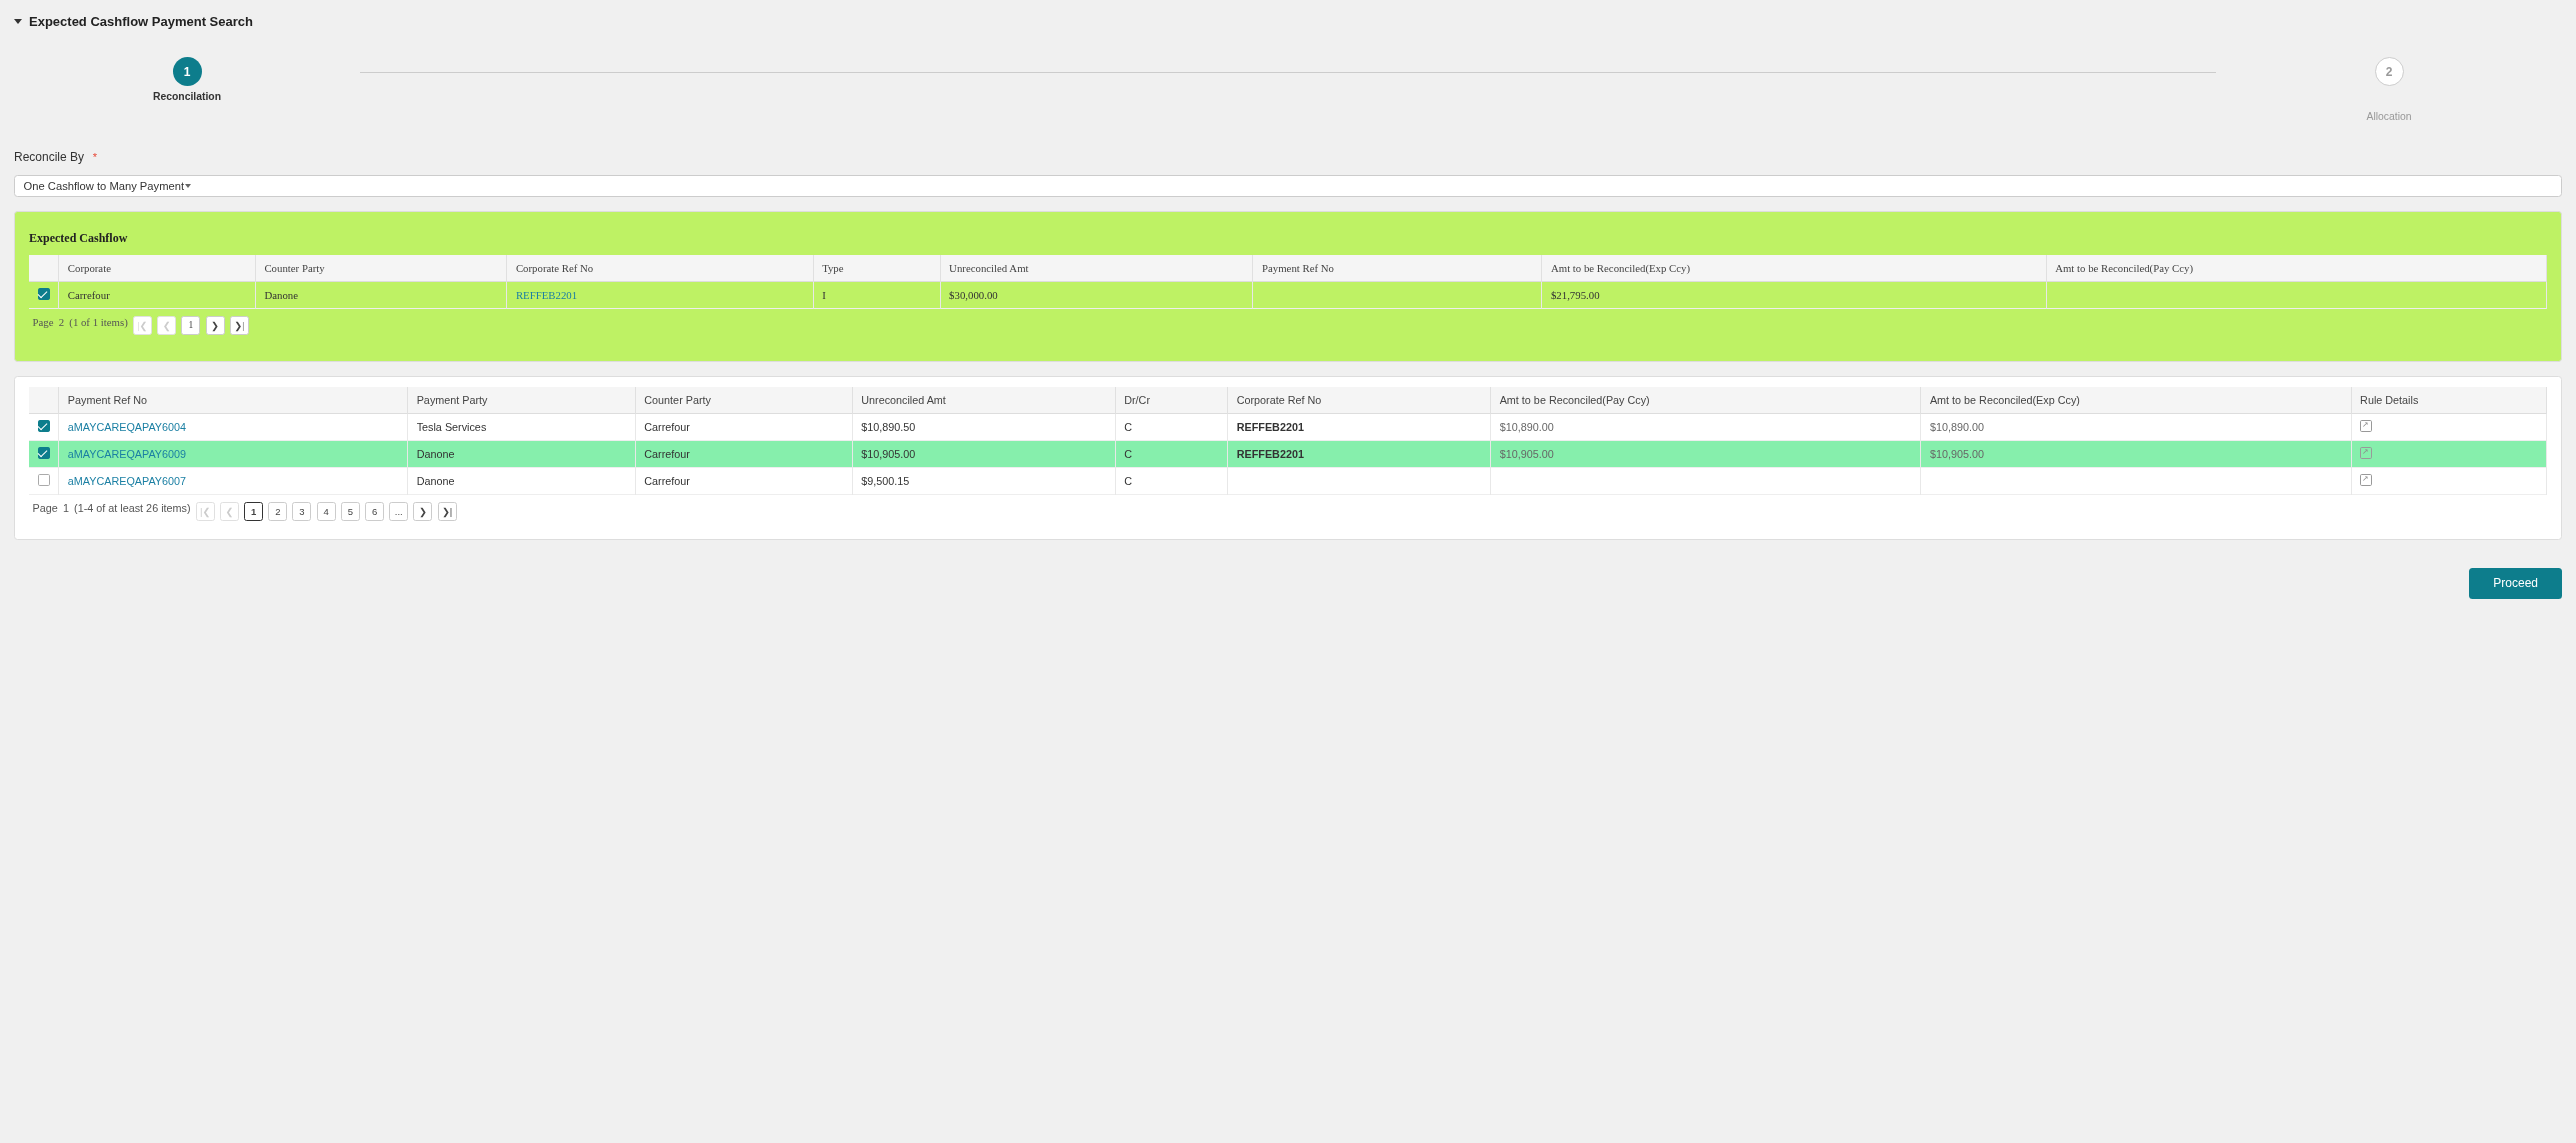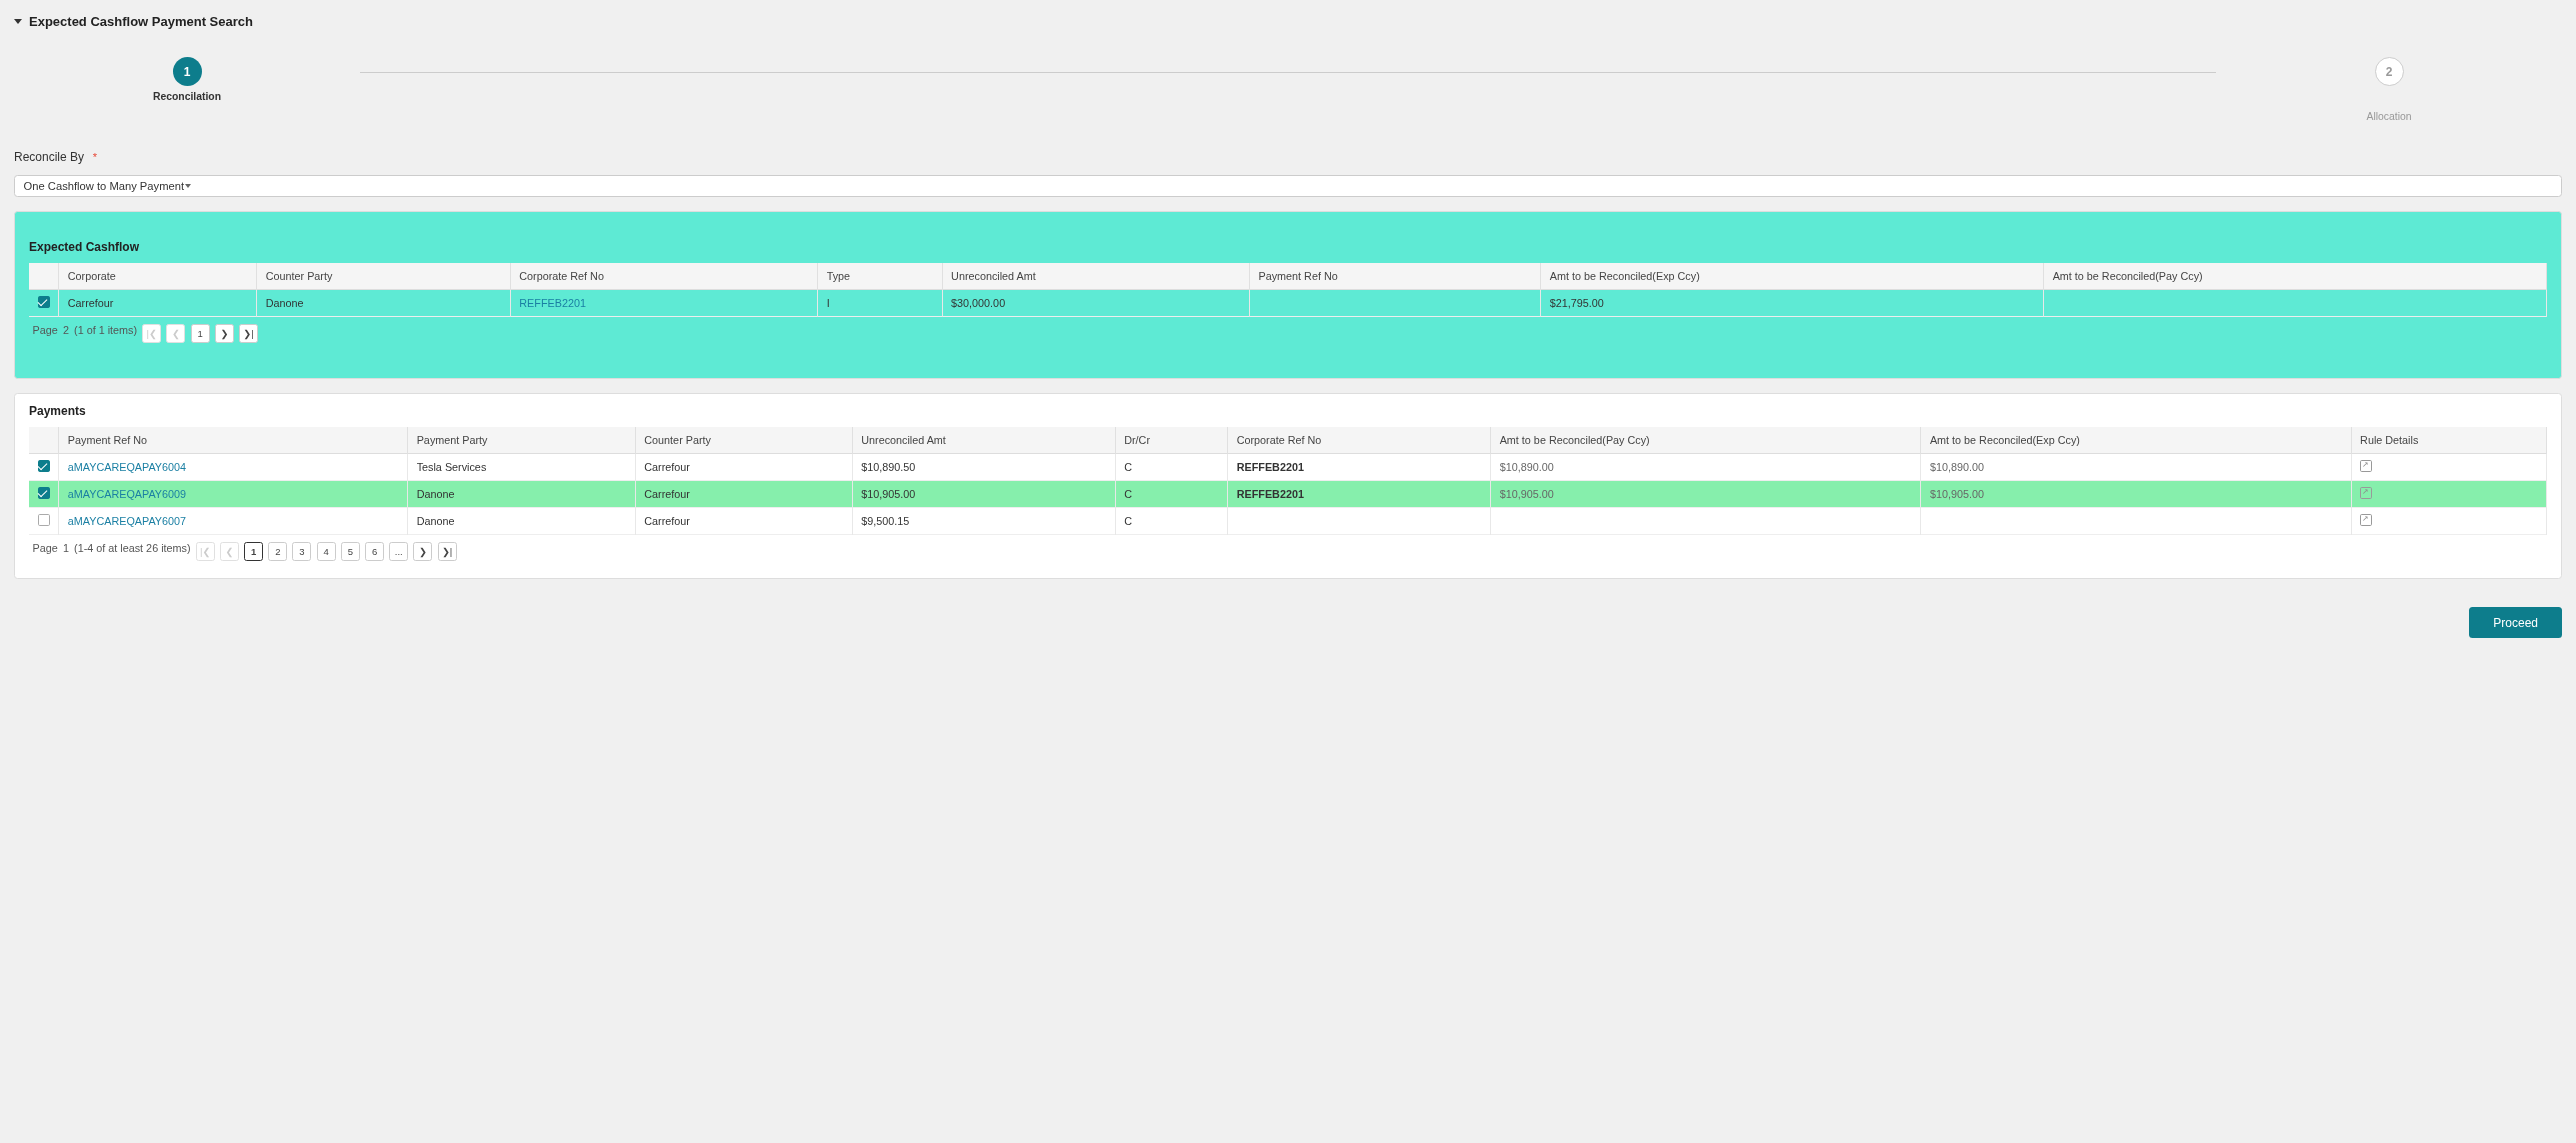--- a/index.html
+++ b/index.html
@@ -282,21 +282,21 @@
     <div class="reconcile-by-row">
       <span class="reconcile-by-label">Reconcile By</span>
       <span class="required-star">*</span>
     </div>
     <div class="dropdown-select">
       <span>One Cashflow to Many Payment</span>
       <span class="dropdown-arrow"></span>
     </div>
   </div>
 
-  <div style="background:#5eead4; border:0.9px solid #ddd; border-radius:3.5px; margin-bottom:14px; padding:28px 14px;">
+  <div style="background:#bef264; border:0.9px solid #ddd; border-radius:3.5px; margin-bottom:14px; padding:19px 14px;font-family:Liberation Serif, serif;">
     <div class="section-title">Expected Cashflow</div>
     <table>
       <thead>
         <tr>
           <th class="checkbox-cell"></th>
           <th>Corporate</th>
           <th>Counter Party</th>
           <th>Corporate Ref No</th>
           <th>Type</th>
           <th>Unreconciled Amt</th>
@@ -329,21 +329,20 @@
       <span>(1 of 1 items)</span>
       <div class="page-btn disabled">|❮</div>
       <div class="page-btn disabled">❮</div>
       <div class="page-btn">1</div>
       <div class="page-btn">❯</div>
       <div class="page-btn">❯|</div>
     </div>
   </div>
 
   <div style="background:white; border:0.9px solid #ddd; border-radius:3.5px; margin-bottom:14px; padding:10.4px 14px;">
-    <div class="section-title">Payments</div>
     <table>
       <thead>
         <tr>
           <th class="checkbox-cell"></th>
           <th>Payment Ref No</th>
           <th>Payment Party</th>
           <th>Counter Party</th>
           <th>Unreconciled Amt</th>
           <th>Dr/Cr</th>
           <th>Corporate Ref No</th>

